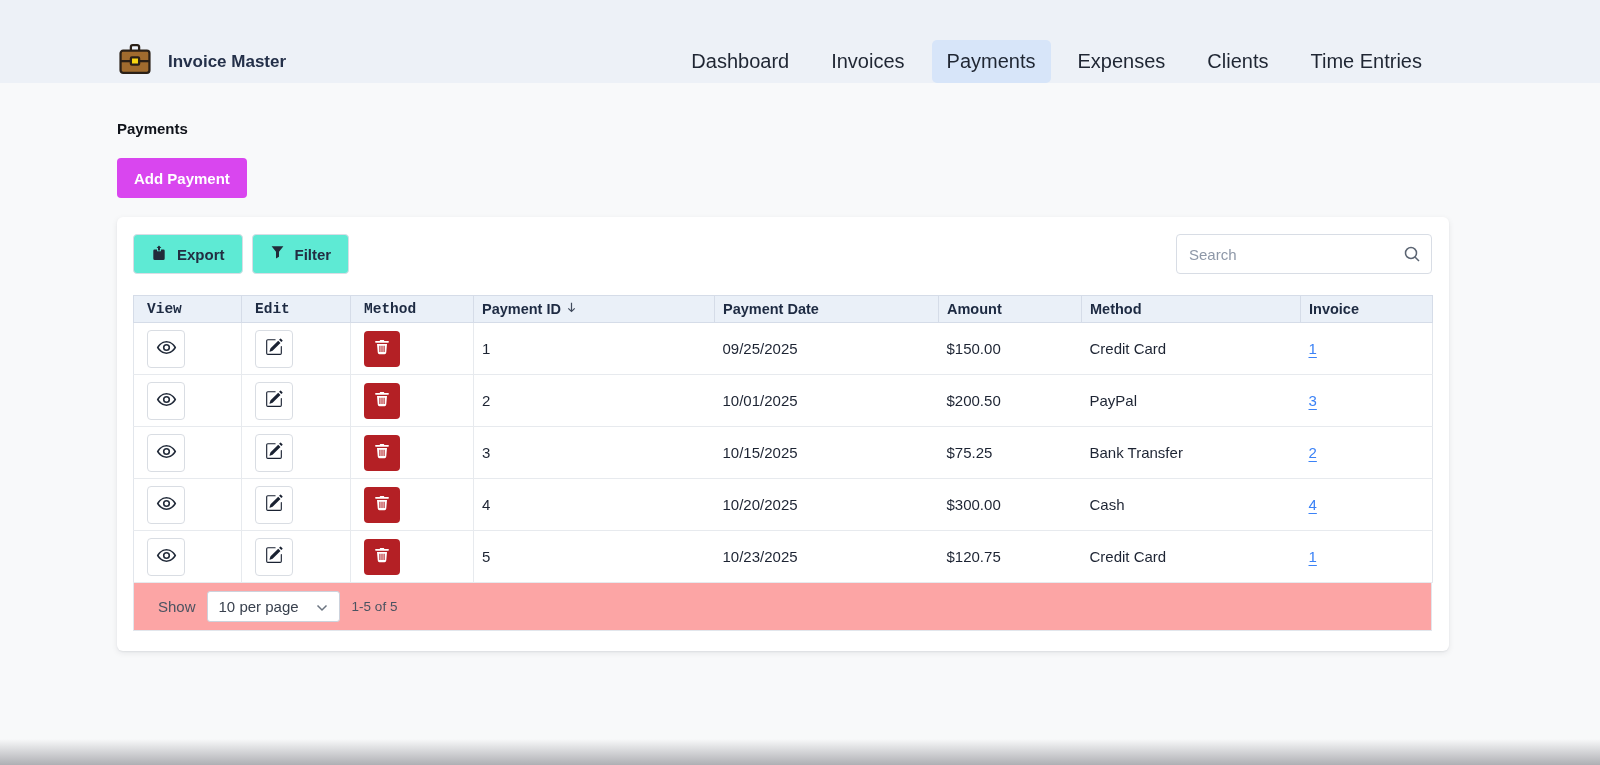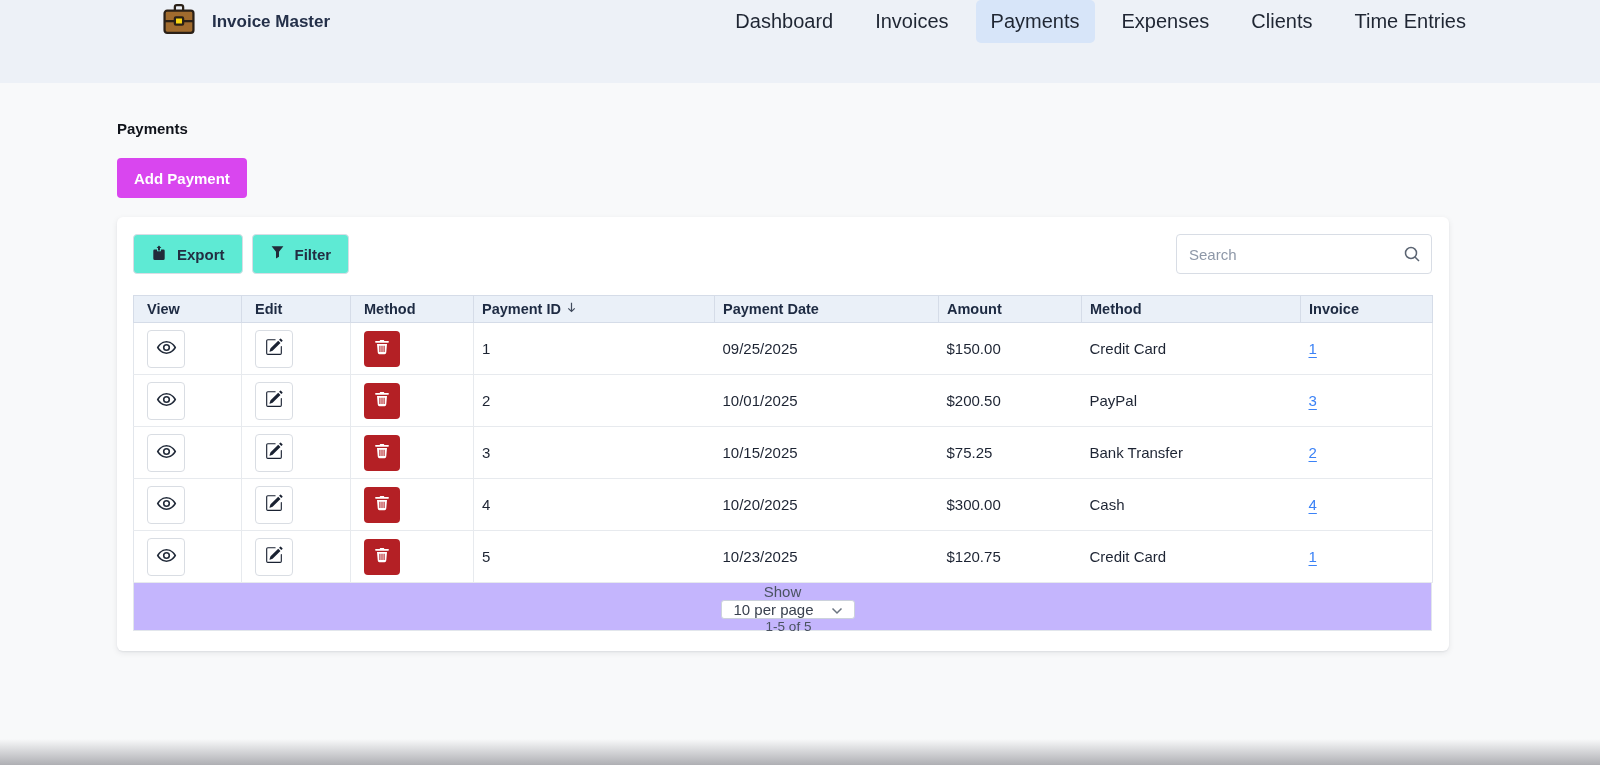--- a/index.html
+++ b/index.html
@@ -4,21 +4,21 @@
 <style>
   * { margin:0; padding:0; box-sizing:border-box; }
   html,body { width:1600px; height:765px; }
   body {
     font-family:"Liberation Sans", sans-serif;
     background:#f8f9fa;
     position:relative;
     overflow:hidden;
   }
   
-  .topbar { height:83px; background:#edf1f7; display:flex; align-items:flex-start;padding-left:44px; }
+  .topbar { height:83px; background:#edf1f7; display:flex; align-items:flex-end; }
   .topbar-inner { width:1332px; margin-left:117px; display:flex; align-items:center; justify-content:space-between; }
   .brand { display:flex; align-items:center; gap:15px; }
   .brand-title { font-size:17px; font-weight:700; color:#243049; }
   .nav { display:flex; align-items:center; margin-right:12px; }
   .nav-item { padding:10px 15px; margin-left:12px; font-size:20px; color:#1f2633; border-radius:5px; cursor:pointer; white-space:nowrap; }
   .nav-item.active { background:#d7e5f9; }
 
   
   .container { width:1332px; margin-left:117px; }
   .page-title { margin-top:37px; font-size:15px; font-weight:700; color:#10131a; }
@@ -37,37 +37,37 @@
   .search-wrap { position:relative;border-radius:6px; }
   .search-input { width:256px; height:40px; border:1px solid #d8dde5; border-radius:4px;
                   padding:0 38px 0 12px; font-family:inherit; font-size:15px; color:#333c4d; background:#fff; }
   .search-input::placeholder { color:#8e98a8; }
   .search-icon { position:absolute; right:11px; top:11px; pointer-events:none; }
 
   
   table { width:100%; border-collapse:collapse; table-layout:fixed; }
   thead th { background:#eaf0f8; border:1px solid #d5dce8; font-size:14.5px; font-weight:700;
              color:#1d2a42; text-align:left; padding:5px 8px; }
-  thead th.col-action { padding-left:13px; }
+  thead th.col-action { padding-left:13px;font-family:Liberation Mono, monospace; }
   th .th-inner { display:flex; align-items:center; gap:4px; }
   tbody td { height:52px; border-bottom:1px solid #e7eaee; font-size:15px; color:#1d2433;
              padding:0 8px; background:#fff; }
   tbody td.col-action { border-right:1px solid #e7eaee; padding-left:13px; }
   tbody tr:first-child td { border-top:1px solid #e2e6ec; }
   table { border:1px solid #e2e6ec; }
 
   .icon-btn { width:38px; height:38px; display:inline-flex; align-items:center; justify-content:center;
               background:#fff; border:1px solid #d9dde3; border-radius:4px; cursor:pointer; }
   .danger-btn { width:36px; height:36px; display:inline-flex; align-items:center; justify-content:center;
                 background:#b42025; border:none; border-radius:4px; cursor:pointer; }
   .invoice-link { color:#3b82f6; text-decoration:underline; text-underline-offset:3px; cursor:pointer; }
 
   
   .table-footer { display:flex; align-items:center; height:48px; padding:0 24px;
-                  background:#c4b5fd; border:1px solid #e2e6ec; border-top:none;flex-direction:column; }
+                  background:#fca5a5; border:1px solid #e2e6ec; border-top:none; }
   .show-label { font-size:15px; color:#4a5361; }
   .page-size-select { margin-left:11px; height:31px; display:inline-flex; align-items:center; gap:17px;
                       padding:0 11px; background:#fff; border:1px solid #ccd2dc; border-radius:3px;
                       font-size:15px; color:#39414e; cursor:pointer; }
   .range-label { margin-left:12px; font-size:13.5px; color:#4a5361; }
 
   
   .window-shadow { position:absolute; left:0; right:0; bottom:0; height:26px; pointer-events:none;
                    background:linear-gradient(to top, rgba(55,55,65,.38), rgba(55,55,65,0)); }
 </style>

